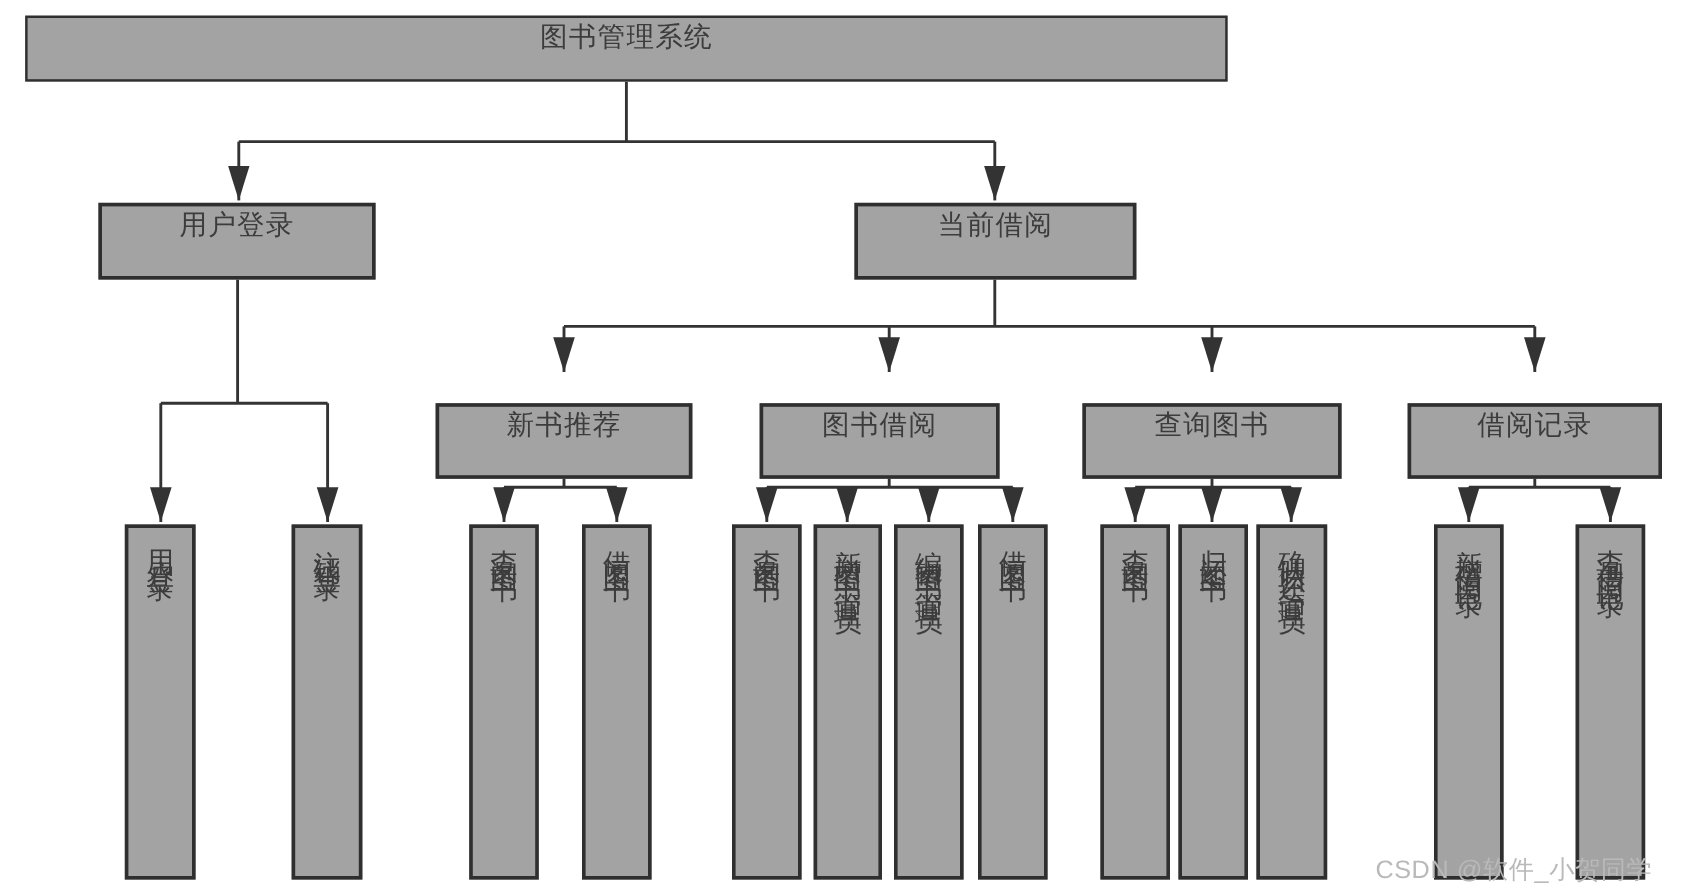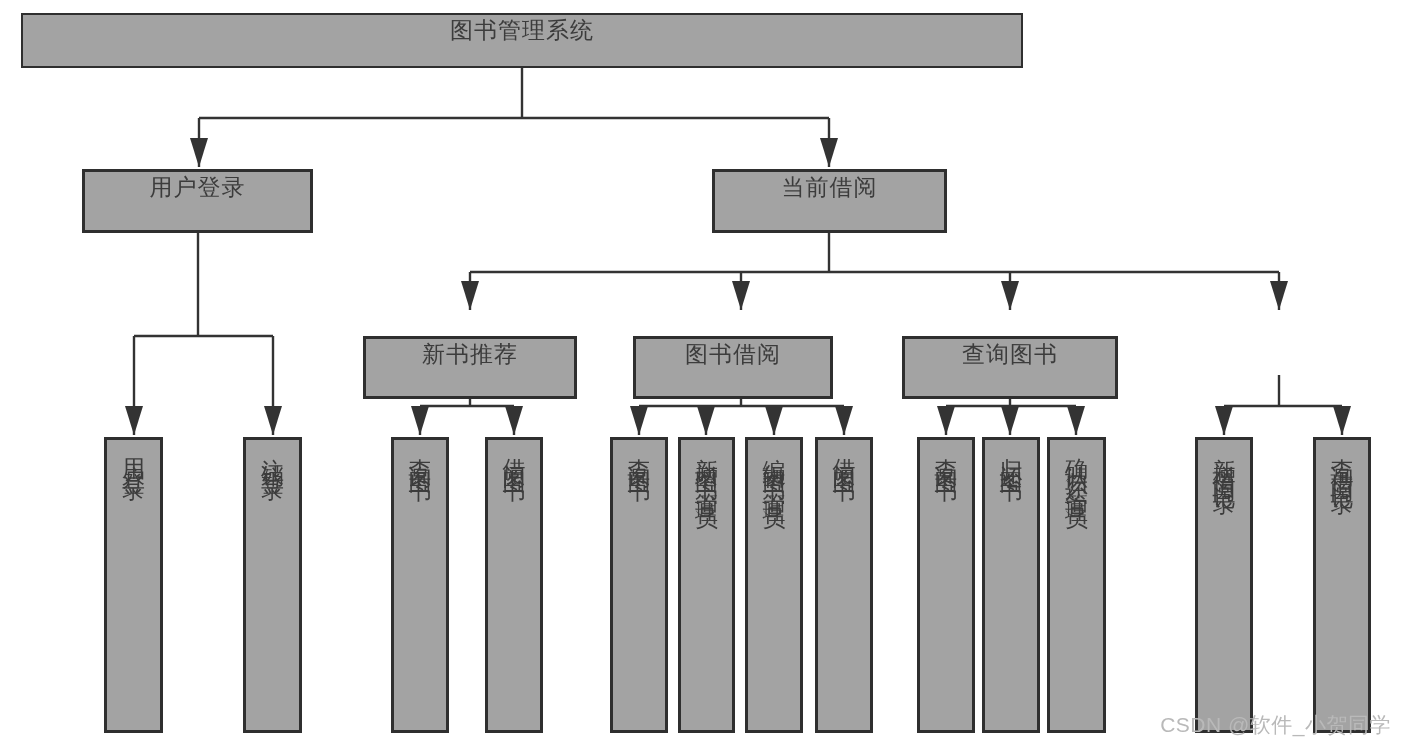--- a/index.html
+++ b/index.html
@@ -35,21 +35,21 @@
   .lf5{left:610px;width:58px;}
   .lf6{left:678px;width:57px;}
   .lf7{left:745px;width:58px;}
   .lf8{left:815px;width:58px;}
   .lf9{left:917px;width:58px;}
   .lf10{left:982px;width:58px;}
   .lf11{left:1047px;width:59px;}
   .lf12{left:1195px;width:58px;}
   .lf13{left:1313px;width:58px;}
   .watermark{
-    position:absolute;right:14px;bottom:8px;font-size:21px;color:#b9b9b9;
+    position:absolute;right:28px;bottom:8px;font-size:21px;color:#b9b9b9;
     letter-spacing:0.5px;white-space:nowrap;
   }
 </style>
 </head>
 <body>
 
 <div id="canvas">
 
   <svg id="connectors" width="1405" height="747" viewBox="0 0 1405 747" xmlns="http://www.w3.org/2000/svg">
     <defs>
@@ -114,20 +114,23 @@
 
   <div class="box hbox l3 l3a">
     <span>新书推荐</span>
   </div>
   <div class="box hbox l3 l3b">
     <span>图书借阅</span>
   </div>
   <div class="box hbox l3 l3c">
     <span>查询图书</span>
   </div>
+  <div class="box hbox l3 l3d">
+    <span>借阅记录</span>
+  </div>
 
   <div class="box vbox leaf lf1">
     <span>用户登录</span>
   </div>
   <div class="box vbox leaf lf2">
     <span>注销登录</span>
   </div>
   <div class="box vbox leaf lf3">
     <span>查询图书</span>
   </div>

